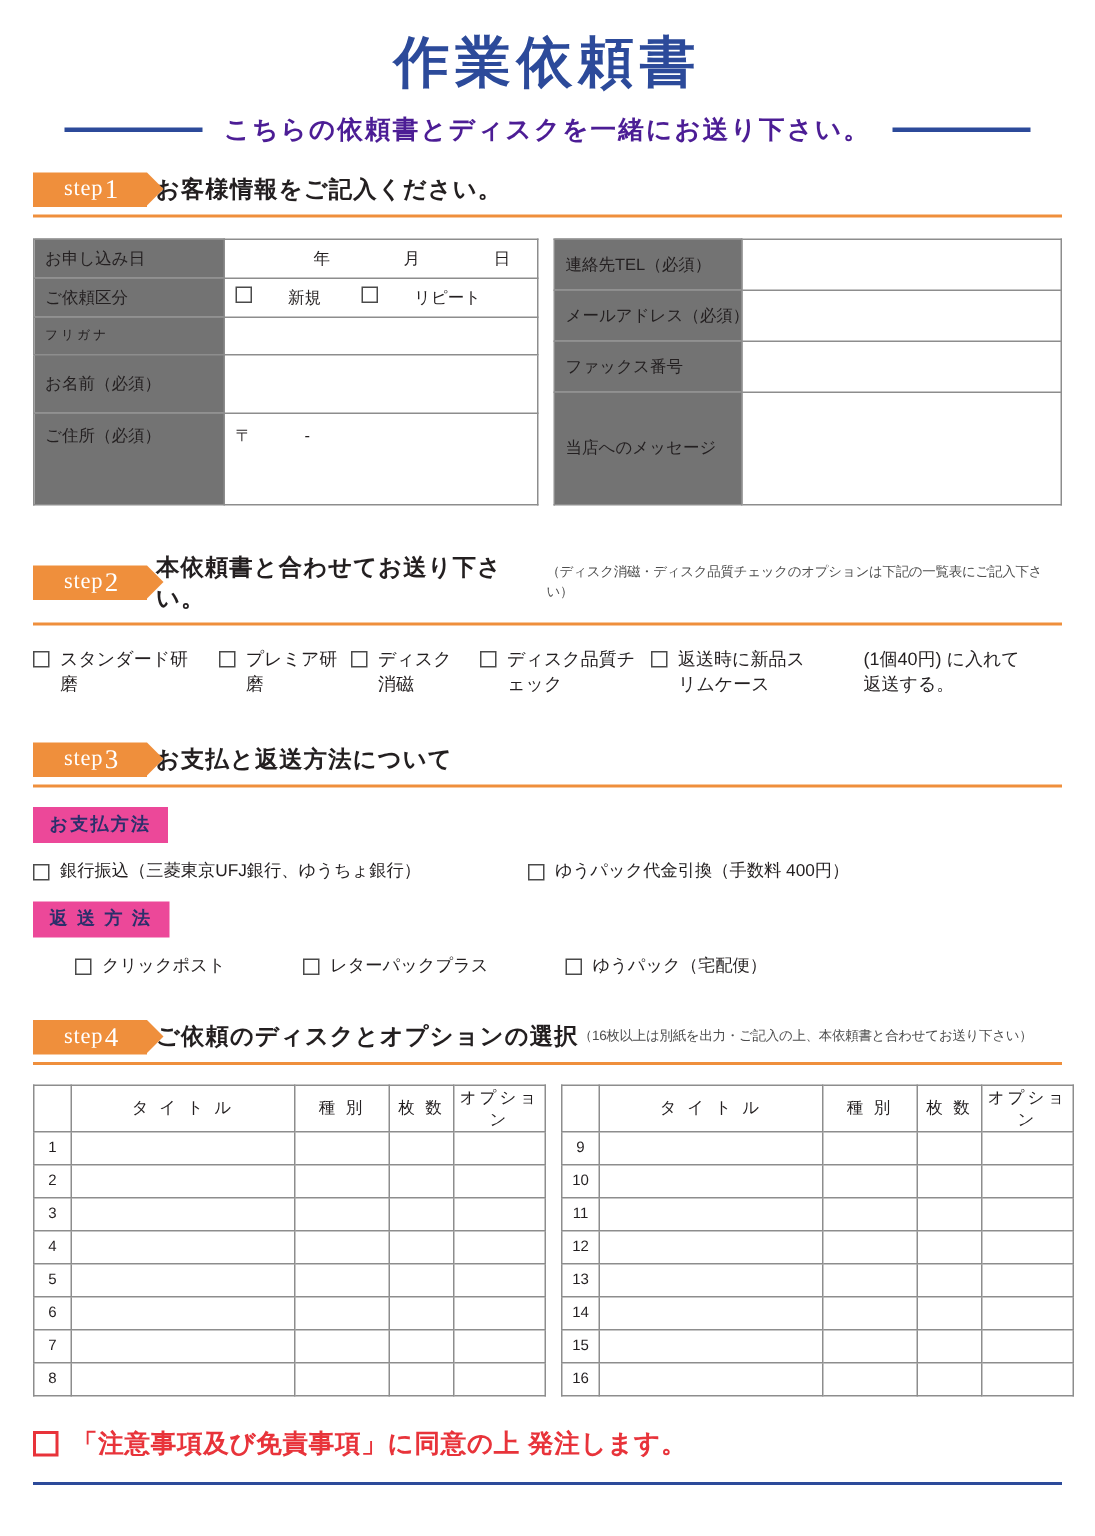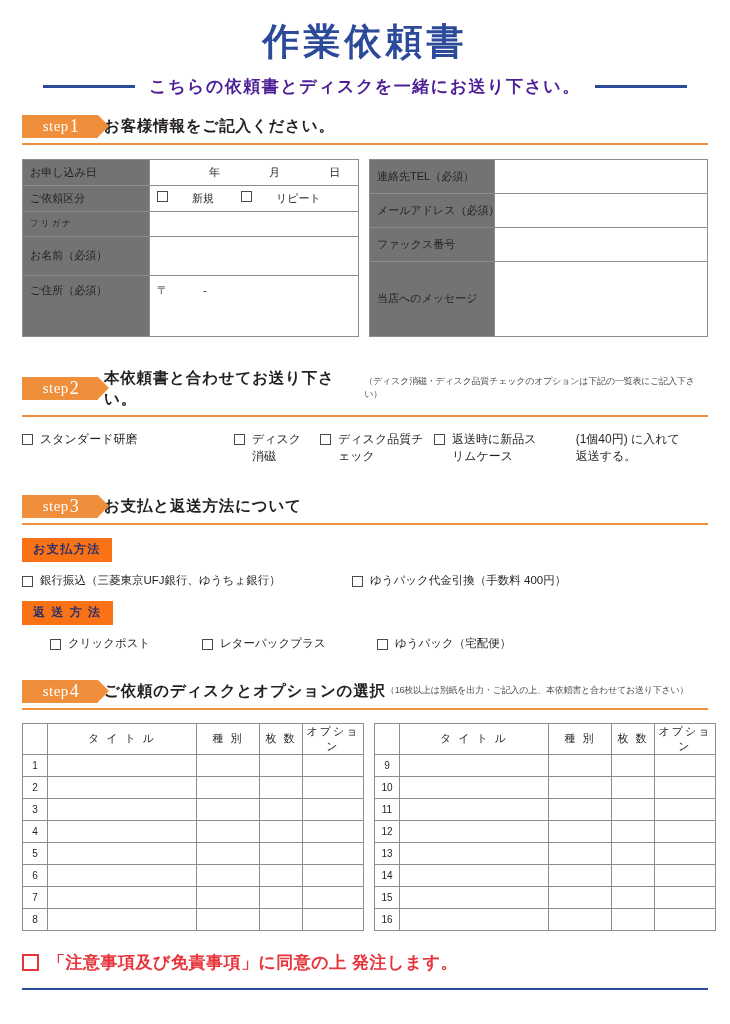--- a/index.html
+++ b/index.html
@@ -146,21 +146,21 @@
   .opt-col.c1 { width: 212px; }
   .opt-col.c2 { width: 200px; }
   .opt-col.c3 { width: 250px; }
   .opt-item { display: flex; align-items: flex-start; gap: 7px; }
   .opt-item .cb { margin-top: 3px; }
   .opt-sub { padding-left: 22px; font-size: 12px; }
 
   
   .ylabel {
     display: inline-block;
-    background: #f97316;
+    background: #ec4899;
     color: #2b2f6b;
     font-weight: bold;
     font-size: 12px;
     letter-spacing: 1.5px;
     padding: 3px 11px 4px;
     margin-top: 13px;
   }
   .pay-row {
     display: flex;
     margin-top: 11px;
@@ -333,20 +333,24 @@
       <div class="step-title">本依頼書と合わせてお送り下さい。</div>
       <div class="step-note">（ディスク消磁・ディスク品質チェックのオプションは下記の一覧表にご記入下さい）</div>
     </div>
 
     <div class="opt-grid">
       <div class="opt-col c1">
         <div class="opt-item">
           <span class="cb"></span>
           <span>スタンダード研磨</span>
         </div>
+        <div class="opt-item">
+          <span class="cb"></span>
+          <span>プレミア研磨</span>
+        </div>
       </div>
       <div class="opt-col c2">
         <div class="opt-item">
           <span class="cb"></span>
           <span>ディスク消磁</span>
         </div>
         <div class="opt-item">
           <span class="cb"></span>
           <span>ディスク品質チェック</span>
         </div>

